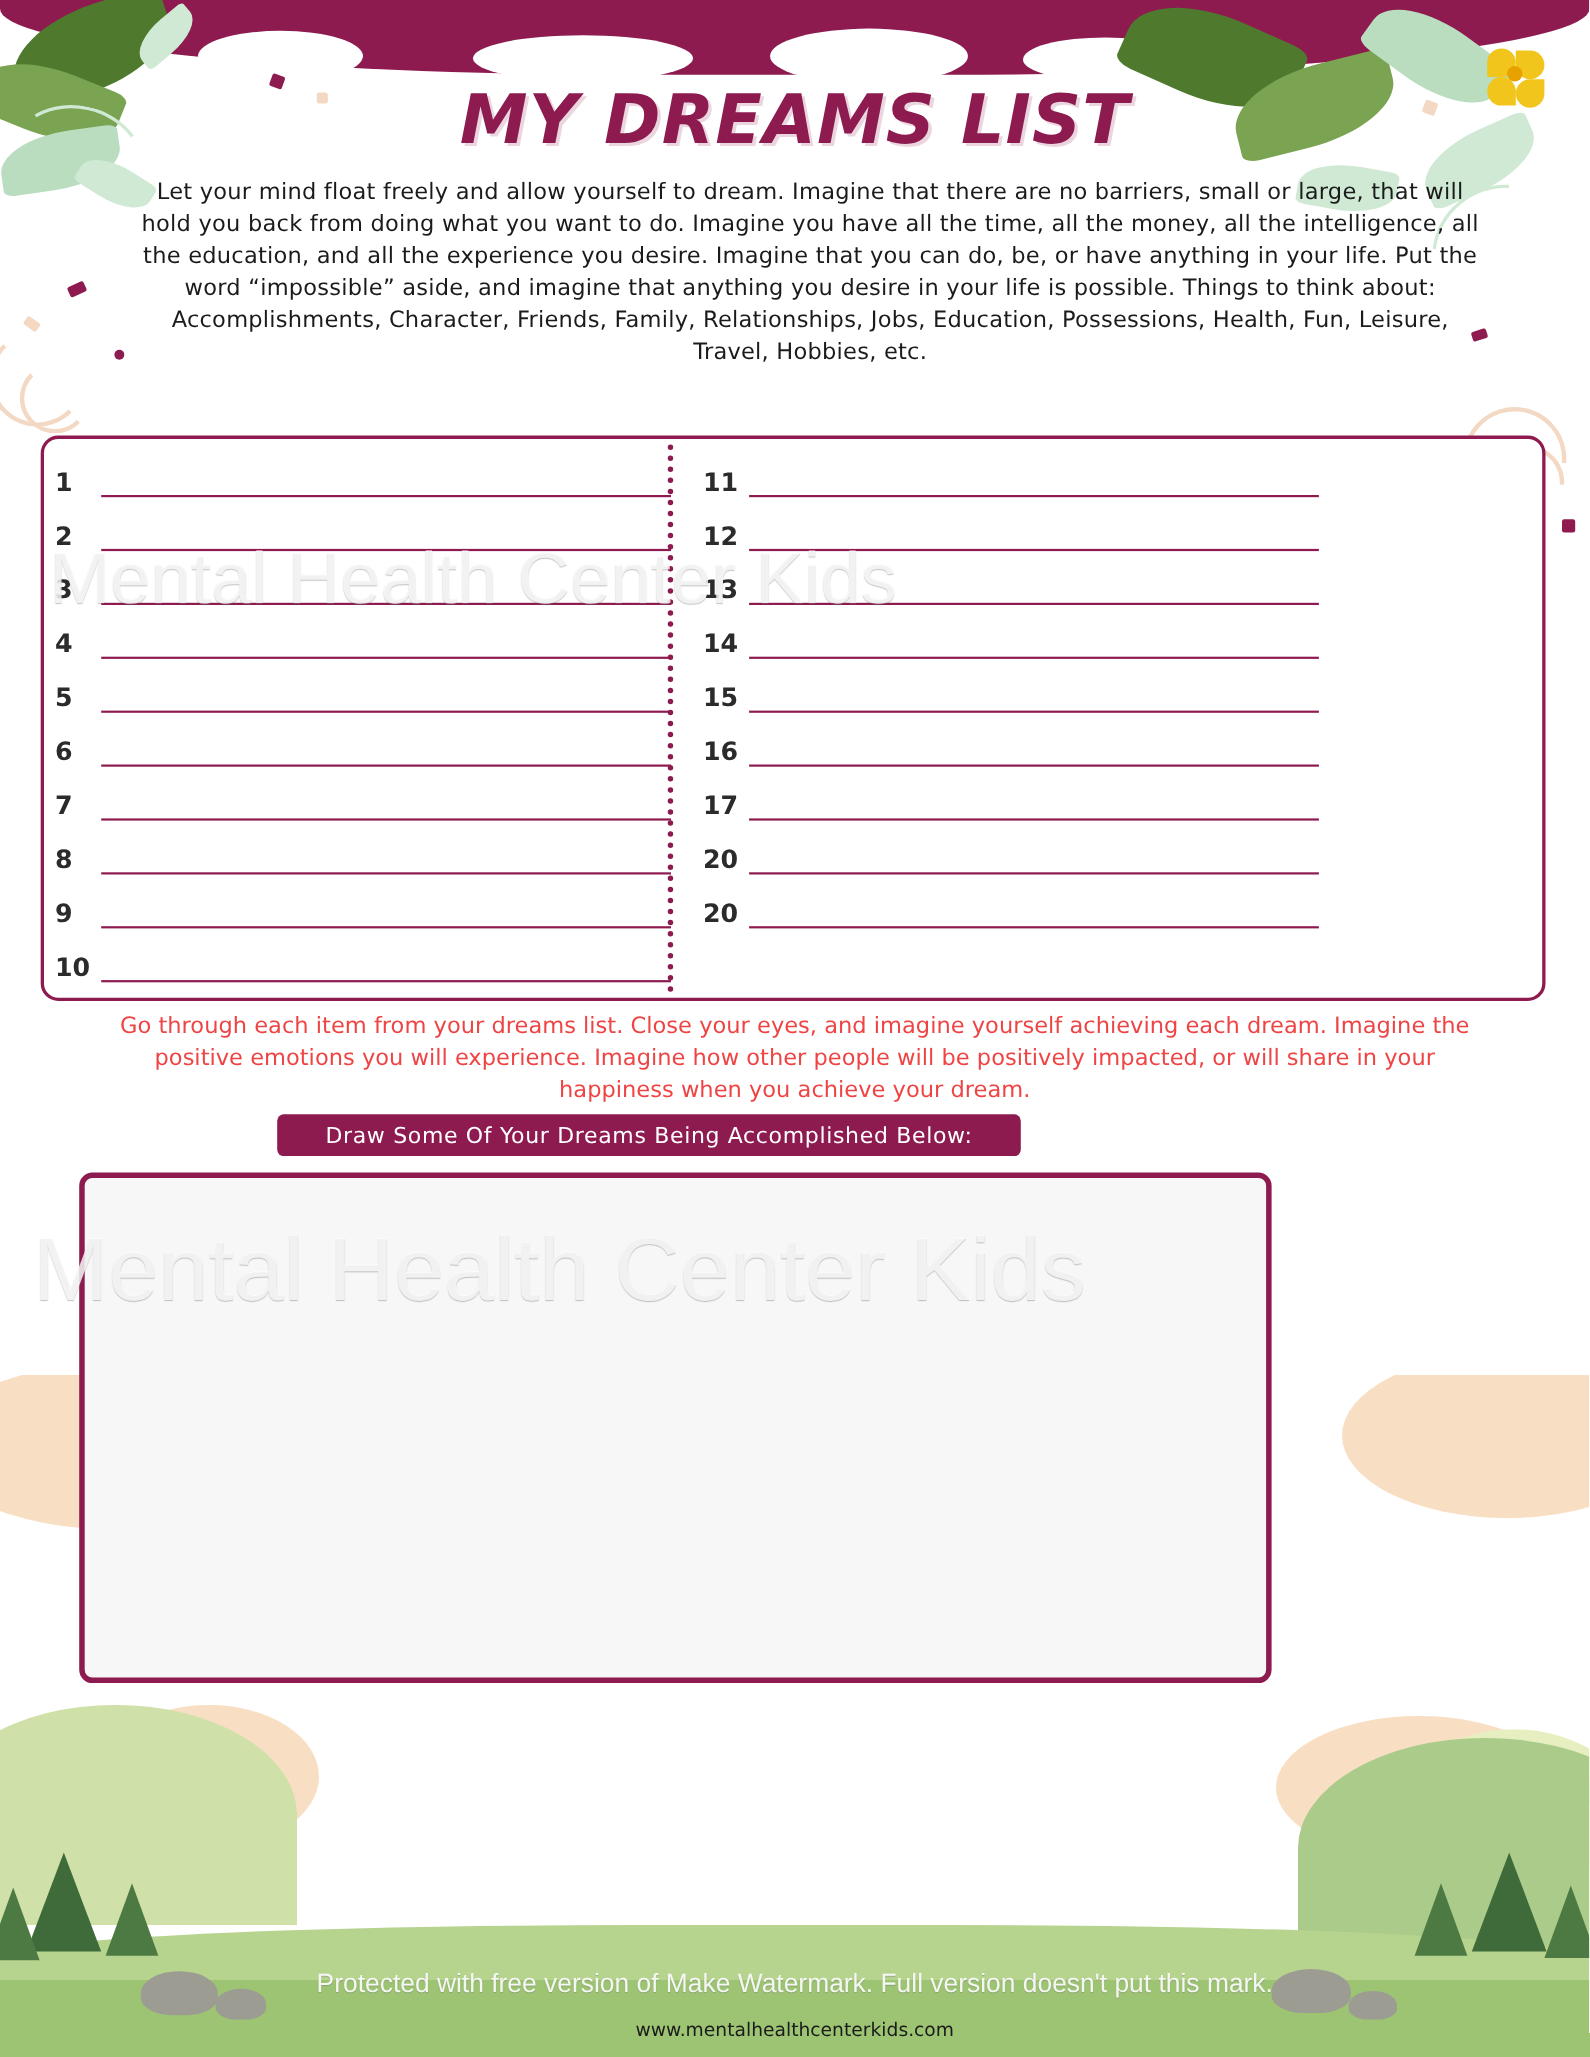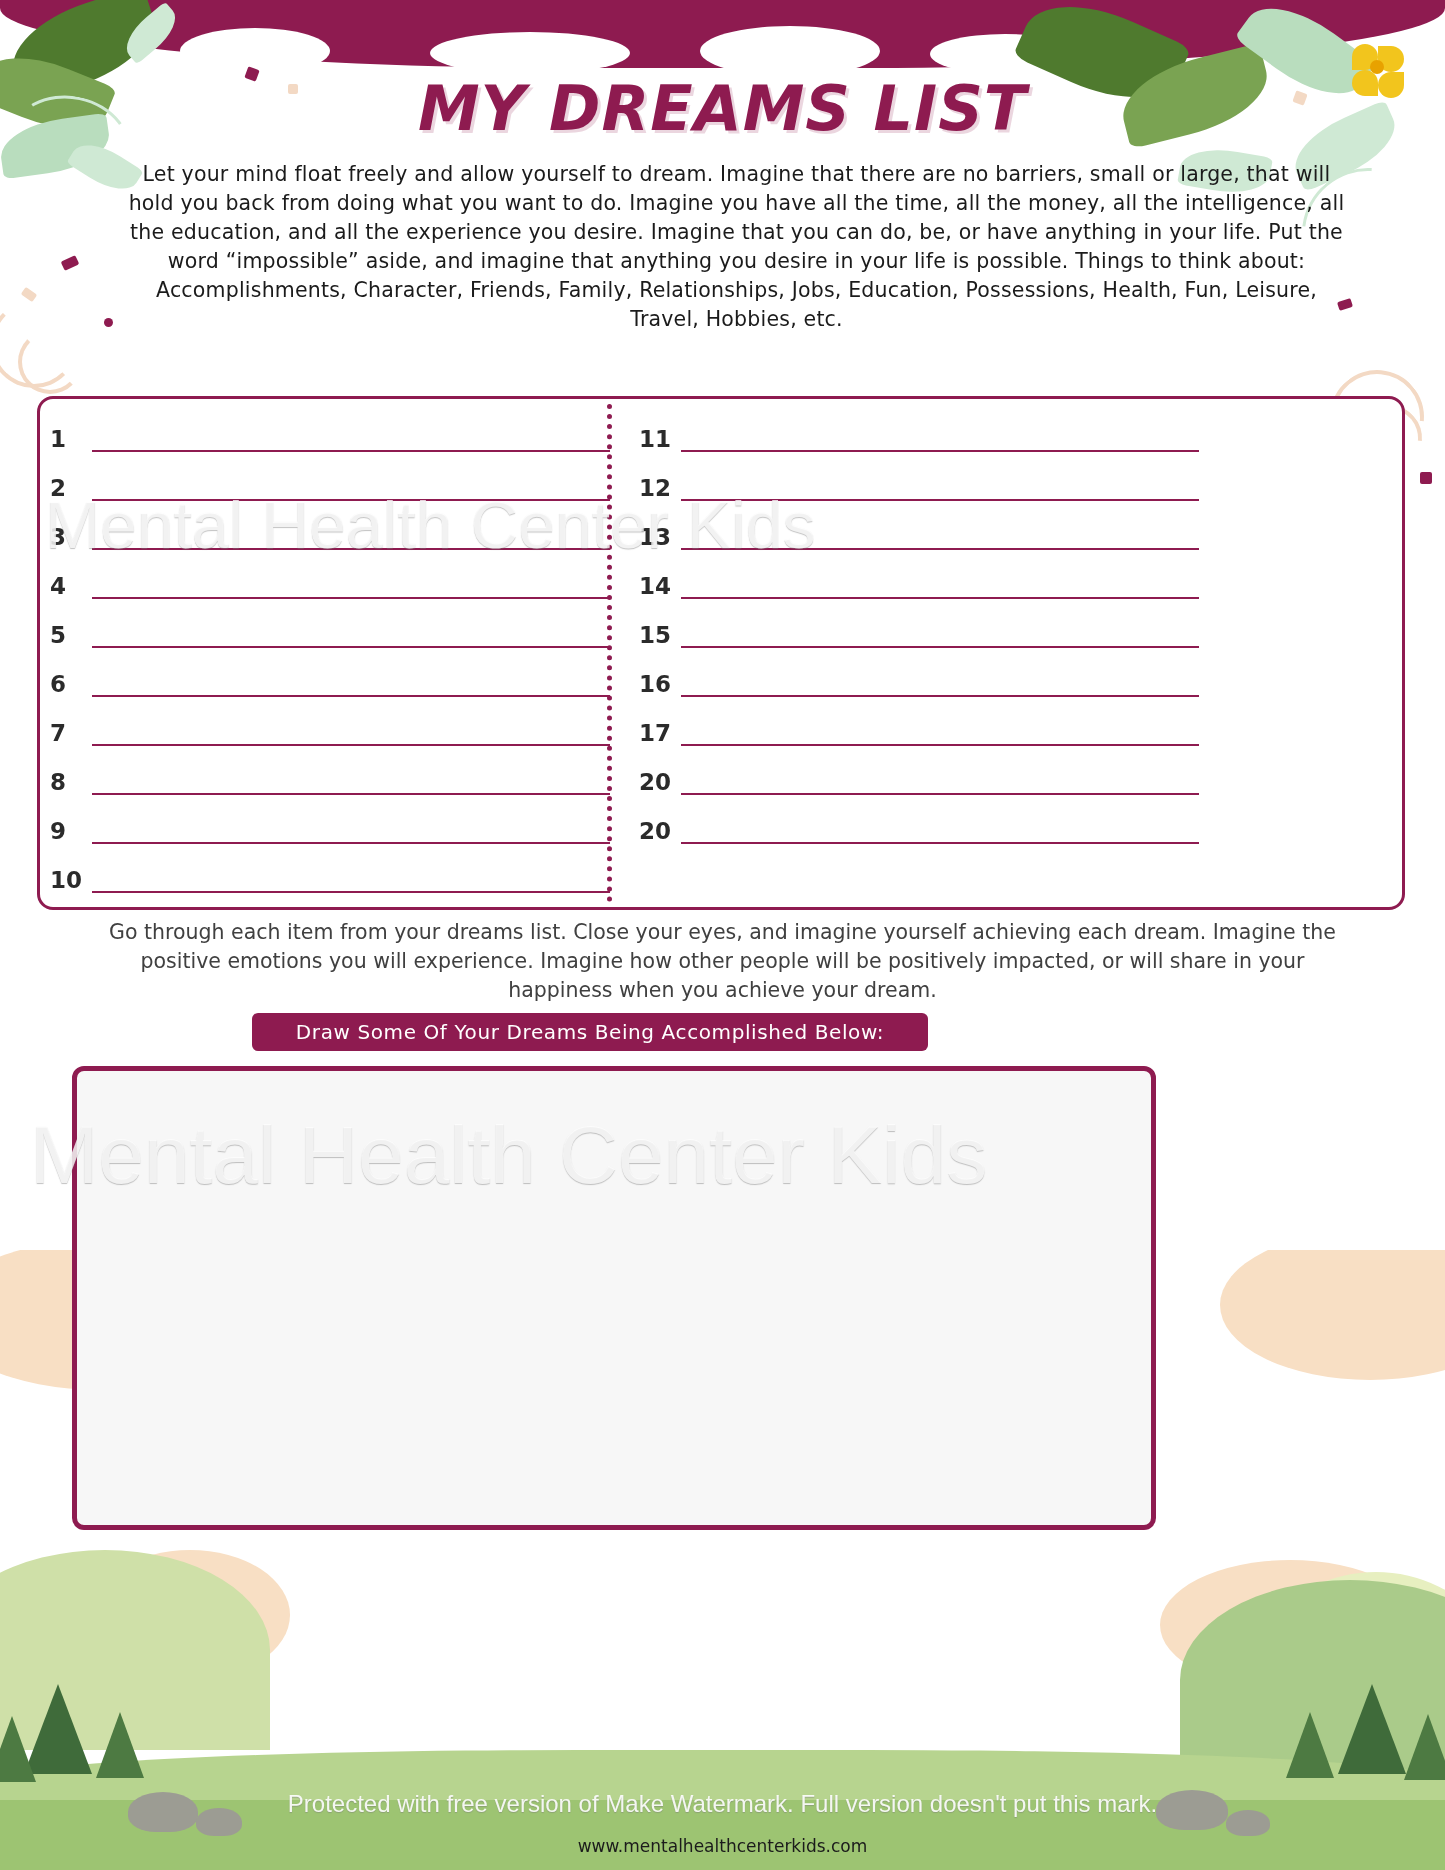--- a/index.html
+++ b/index.html
@@ -214,21 +214,21 @@
 
   .mid-text {
     position: absolute;
     top: 918px;
     left: 105px;
     width: 1235px;
     text-align: center;
     font-family: "DejaVu Sans", sans-serif;
     font-size: 20.5px;
     line-height: 29px;
-    color: #404040;
+    color: #ef4444;
   }
 
   .draw-banner {
     position: absolute;
     top: 1013px;
     left: 252px;
     width: 676px;
     height: 38px;
     background: #8e1b50;
     border-radius: 6px;

